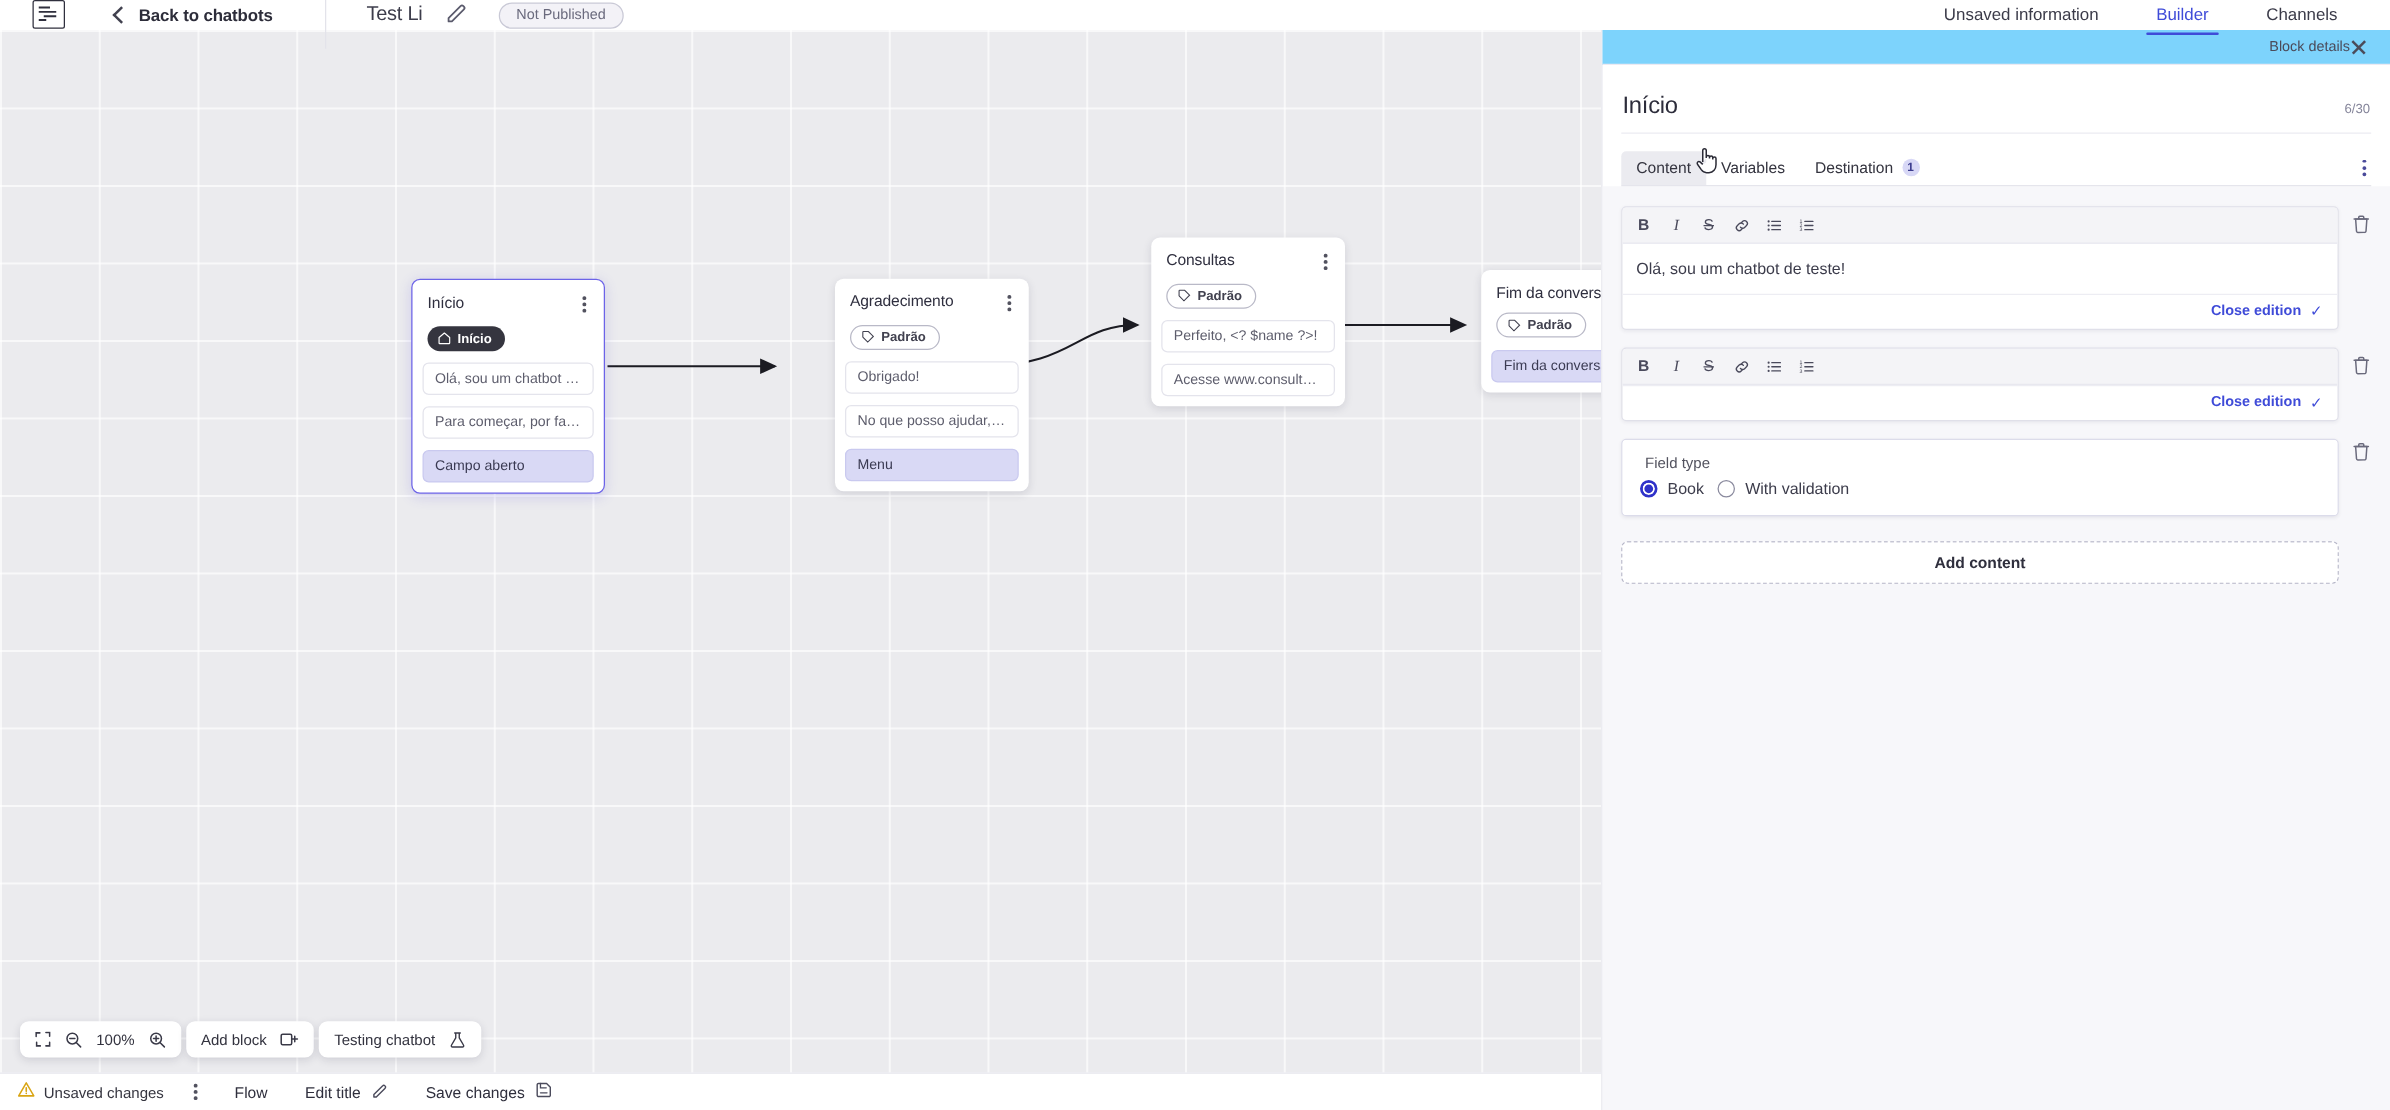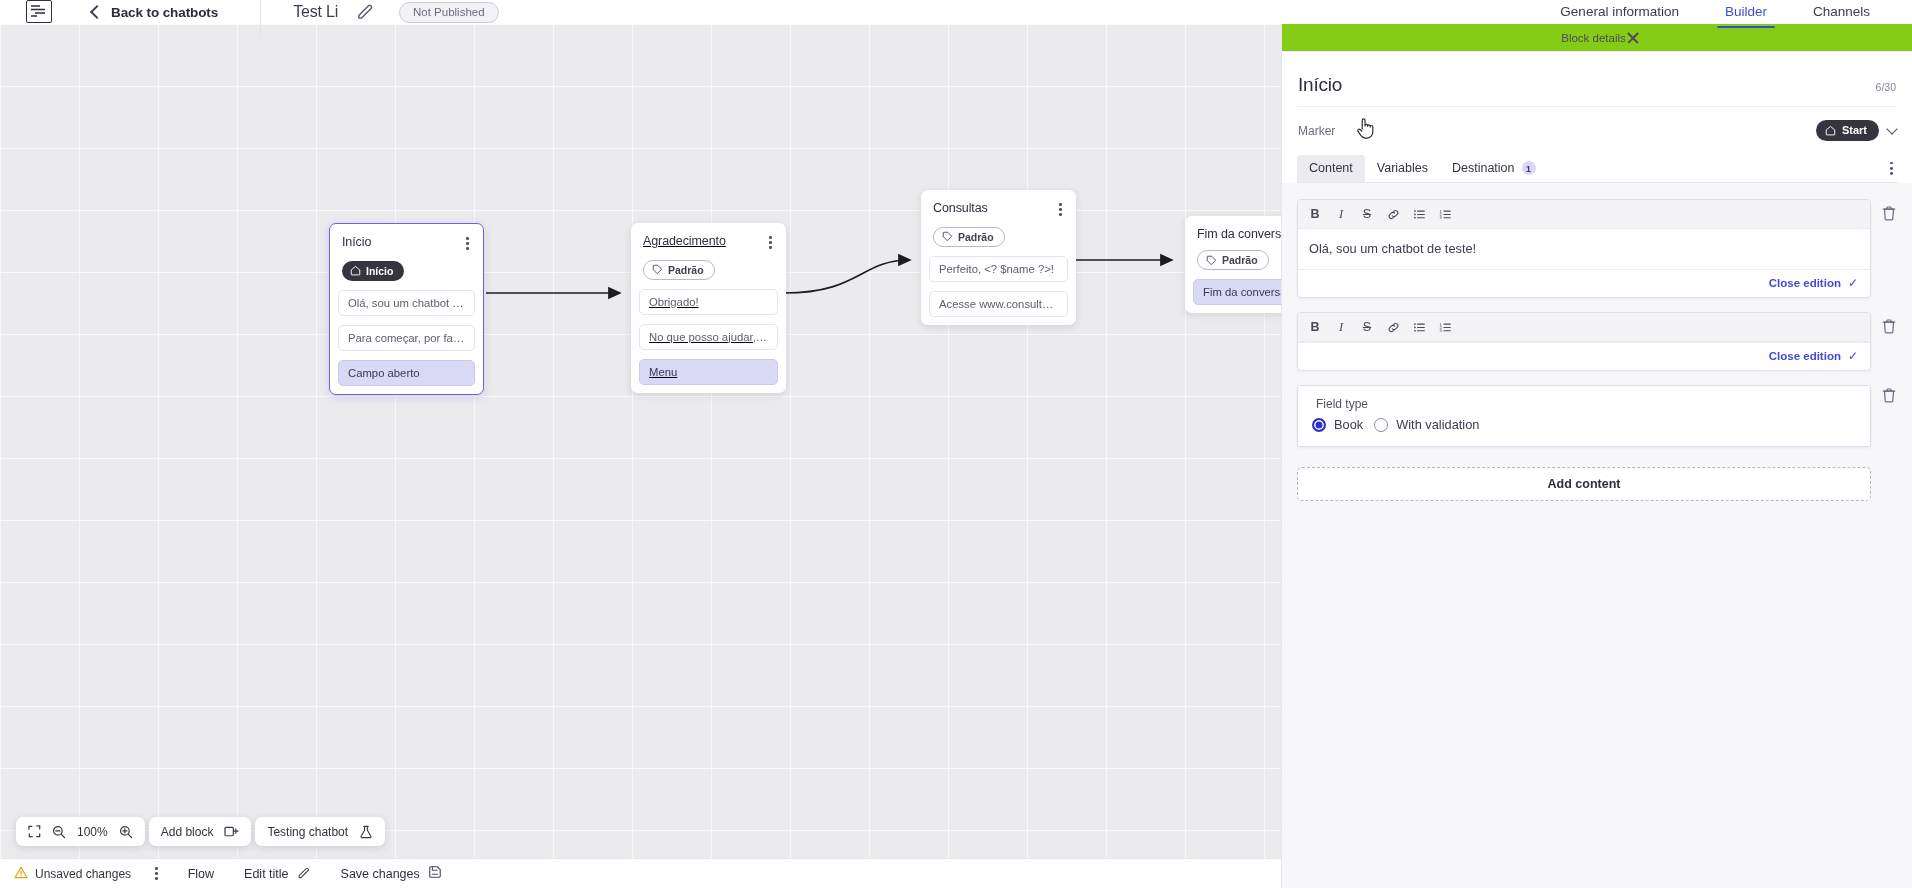--- a/index.html
+++ b/index.html
@@ -114,23 +114,23 @@
   .bb-item { font-size: 12.5px; color: #2f2f3d; margin-left: 30px; cursor: pointer;
     display: flex; align-items: center; gap: 8px; font-weight: 500; }
 
   
   .panel {
     position: absolute; top: 24px; right: 0; width: 631px; height: 864px;
     background: #ffffff; border-left: 1px solid #e6e6ed; z-index: 25;
     display: flex; flex-direction: column;
   }
   .panel-bar {
-    height: 28px; background: #84cc16; border-bottom: 1px solid #eceaf2;
-    display: flex; align-items: center; justify-content: center;
-    padding: 0 8px 0 15px;
+    height: 28px; background: #7dd3fc; border-bottom: 1px solid #eceaf2;
+    display: flex; align-items: center; justify-content: flex-end;
+    padding: 0 18px 0 15px;
   }
   .panel-bar .t { font-size: 11.5px; color: #4b4b5a; }
   .x-btn { cursor: pointer; width: 14px; height: 14px; position: relative; }
   .x-btn::before, .x-btn::after {
     content:""; position:absolute; left: 0; top: 6px; width: 14px; height: 1.5px; background: #4b4b5a;
   }
   .x-btn::before { transform: rotate(45deg); }
   .x-btn::after  { transform: rotate(-45deg); }
 
   .panel-body { padding: 0 15px; flex: 1; overflow: hidden; }
@@ -242,21 +242,21 @@
     <div class="hdr-divider"></div>
     <div class="bot-title">Test Li</div>
     <span class="pencil-ic">
       <svg width="19" height="19" viewBox="0 0 20 20" fill="none">
         <path d="M3 15.2 13.1 5.1a1.7 1.7 0 0 1 2.4 0l.4.4a1.7 1.7 0 0 1 0 2.4L5.8 18H3v-2.8z" stroke="#5a5a6c" stroke-width="1.5" stroke-linejoin="round"></path>
       </svg>
     </span>
     <div class="pub-pill">Not Published</div>
 
     <div class="hdr-tabs">
-      <div class="hdr-tab">General information</div>
+      <div class="hdr-tab">Unsaved information</div>
       <div class="hdr-tab active">Builder</div>
       <div class="hdr-tab">Channels</div>
     </div>
   </div>
 
   <div class="canvas">
 
     <svg class="edges">
       <defs>
         <marker id="ah" markerWidth="9" markerHeight="9" refX="7" refY="4.5" orient="auto">
@@ -281,21 +281,21 @@
         <svg width="11" height="11" viewBox="0 0 14 14" fill="none">
           <path d="M1.6 6.3 7 1.8l5.4 4.5V12a.6.6 0 0 1-.6.6H2.2a.6.6 0 0 1-.6-.6V6.3z" stroke="#fff" stroke-width="1.2" stroke-linejoin="round"></path>
         </svg>
         <span>Início</span>
       </span>
       <div class="node-row">Olá, sou um chatbot de teste!</div>
       <div class="node-row">Para começar, por favor digite o ...</div>
       <div class="node-row accent">Campo aberto</div>
     </div>
 
-    <div class="node" style="left:631px; top:199px;text-decoration:underline;">
+    <div class="node" style="left:668px; top:199px;">
       <div class="node-hd">
         <span class="node-title">Agradecimento</span>
         <span class="kebab">
             <i></i>
             <i></i>
             <i></i>
           </span>
       </div>
       <span class="tag-light">
         <svg width="11" height="11" viewBox="0 0 14 14" fill="none">
@@ -426,32 +426,20 @@
       <span class="x-btn"></span>
     </div>
 
     <div class="panel-body">
 
       <div class="title-row">
         <span class="blk-title">Início</span>
         <span class="counter">6/30</span>
       </div>
 
-      <div class="marker-row">
-        <span class="marker-lbl">Marker</span>
-        <span class="marker-right">
-          <span class="start-pill">
-            <svg width="11" height="11" viewBox="0 0 14 14" fill="none">
-              <path d="M1.6 6.3 7 1.8l5.4 4.5V12a.6.6 0 0 1-.6.6H2.2a.6.6 0 0 1-.6-.6V6.3z" stroke="#fff" stroke-width="1.2" stroke-linejoin="round"></path>
-            </svg>
-            <span>Start</span>
-          </span>
-          <span class="chev-d"></span>
-        </span>
-      </div>
 
       <div class="tabrow">
         <span class="ptab active">
           <span>Content</span>
         </span>
         <span class="ptab">
           <span>Variables</span>
         </span>
         <span class="ptab">
           <span>Destination</span>

